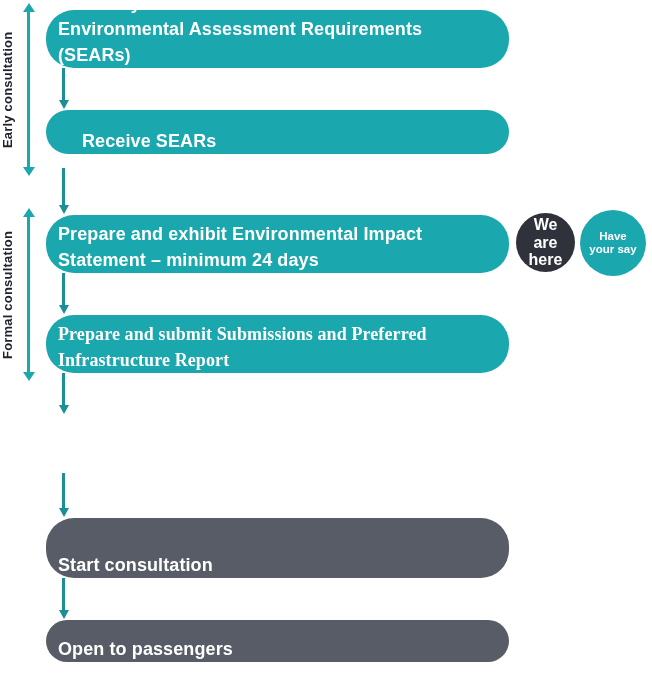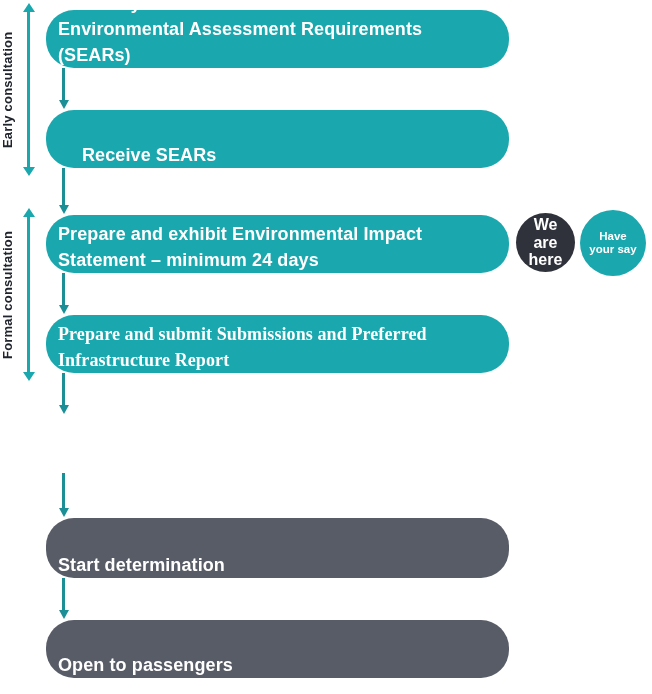--- a/index.html
+++ b/index.html
@@ -129,21 +129,21 @@
   <div class="bracket" style="top:217px; height:155px;"></div>
   <div class="bracket-label" style="top:217px; height:155px;">Formal consultation</div>
 
   <div class="flow-box teal" style="top:10px; height:58px;">
     <span class="box-label">Prepare and submit Scoping Report, and request Secretary's
 Environmental Assessment Requirements (SEARs)</span>
   </div>
 
   <div class="connector" style="top:68px; height:33px;"></div>
 
-  <div class="flow-box teal" style="top:110px; height:58px;padding-left:36px;">
+  <div class="flow-box teal" style="top:110px; height:44px;padding-left:36px;">
     <span class="box-label">Receive SEARs</span>
   </div>
 
   <div class="connector" style="top:168px; height:38px;"></div>
 
   <div class="flow-box teal" style="top:215px; height:58px;">
     <span class="box-label">Prepare and exhibit Environmental Impact Statement – minimum 24 days</span>
   </div>
 
   <div class="connector" style="top:273px; height:33px;"></div>
@@ -151,26 +151,26 @@
   <div class="flow-box teal" style="top:315px; height:58px;font-family:Liberation Serif, serif;">
     <span class="box-label">Prepare and submit Submissions and Preferred Infrastructure Report</span>
   </div>
 
   <div class="connector" style="top:373px; height:33px;"></div>
 
 
   <div class="connector" style="top:473px; height:36px;"></div>
 
   <div class="flow-box grey" style="top:518px; height:60px;">
-    <span class="box-label">Start determination</span>
+    <span class="box-label">Start consultation</span>
   </div>
 
   <div class="connector" style="top:578px; height:33px;"></div>
 
-  <div class="flow-box grey" style="top:620px; height:58px;">
+  <div class="flow-box grey" style="top:620px; height:42px;">
     <span class="box-label">Open to passengers</span>
   </div>
 
   <div class="badge dark" style="left:516px; top:213px; width:59px; height:59px; font-size:16px;">
     <span class="badge-text">We
 are
 here</span>
   </div>
 
   <div class="badge teal" style="left:580px; top:210px; width:66px; height:66px; font-size:11.5px;">

